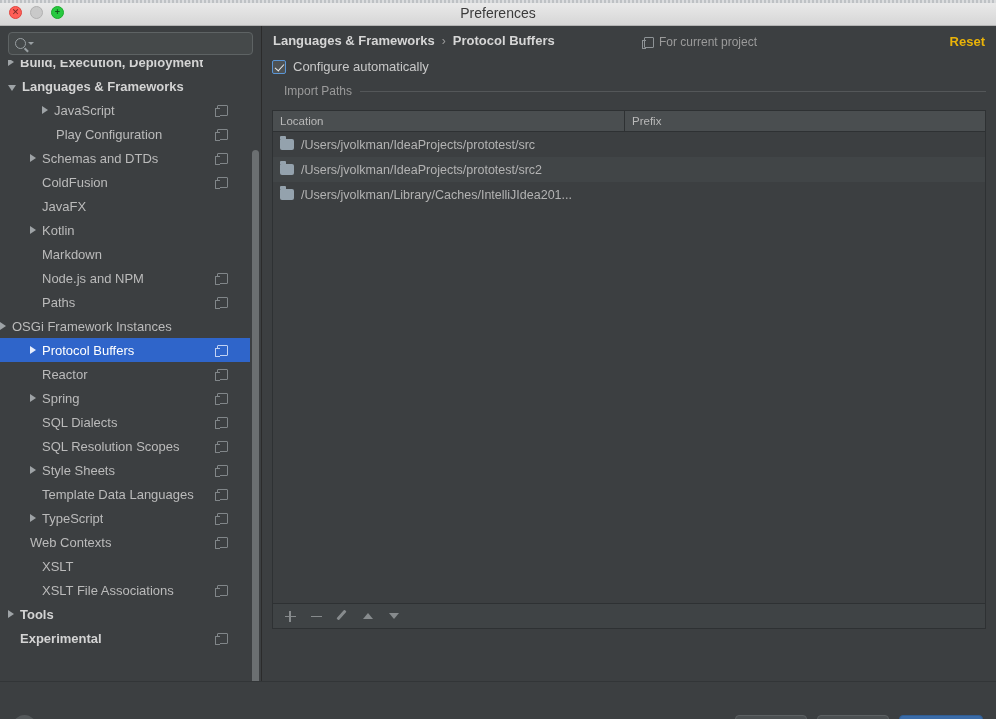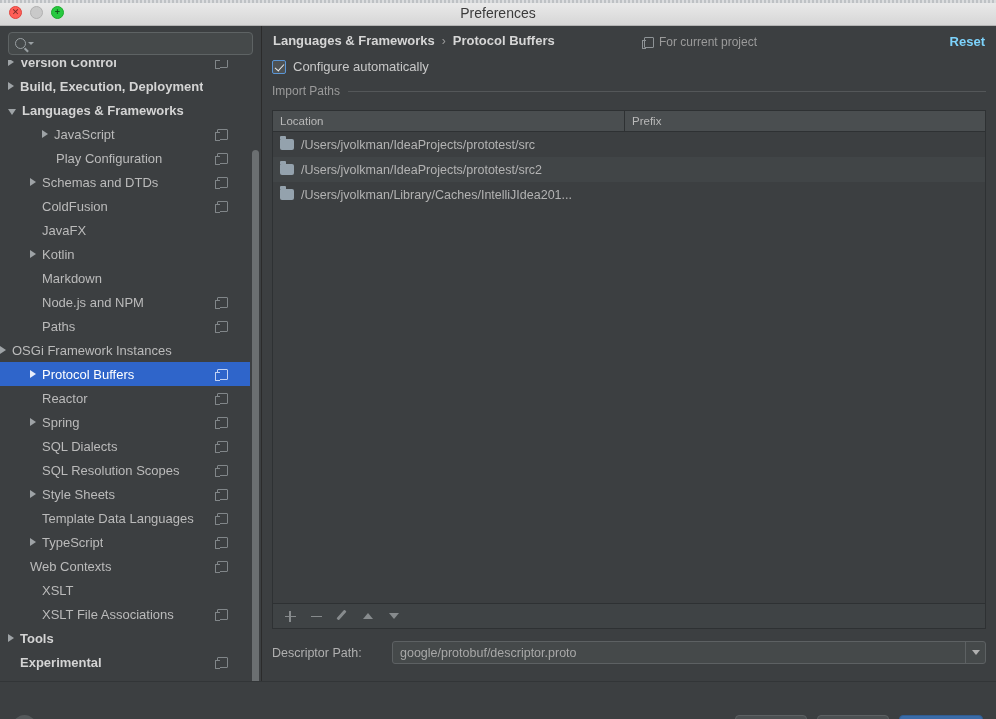--- a/index.html
+++ b/index.html
@@ -117,41 +117,41 @@
     position: absolute; left: 382px; top: 9px; display: flex;
     align-items: center; gap: 5px; font-size: 12px; color: #9b9b9b;
   }
   .scope-icon { width: 10px; height: 11px; border: 1px solid #8e9396;
                 border-radius: 1px; position: relative; }
   .scope-icon::before { content:""; position:absolute; left:-3px; top:2px;
                 width:3px; height:7px; border:1px solid #8e9396; border-right:0;
                 border-radius:1px 0 0 1px; }
   #reset-link {
     position: absolute; right: 11px; top: 8px; font-size: 13px;
-    font-weight: bold; color: #7dd3fc; cursor: pointer;
+    font-weight: bold; color: #eab308; cursor: pointer;
   }
 
   #cfg-row { position: absolute; left: 10px; top: 33px; display: flex; align-items: center; gap: 7px; }
   .chk {
     width: 14px; height: 14px; border-radius: 2px;
     border: 1px solid #5b96d6; background: #4e5254;
     position: relative; flex: 0 0 auto;
   }
   .chk::after {
     content: ""; position: absolute; left: 4px; top: 1px;
     width: 4px; height: 8px; border: solid #e8e8e8;
     border-width: 0 1.8px 1.8px 0; transform: rotate(42deg);
   }
   #cfg-row .lbl { font-size: 13px; color: #c8c8c8; }
 
   #section-row {
     position: absolute; left: 10px; top: 58px; width: 714px;
     display: flex; align-items: center; gap: 8px;
   }
-  #section-row .stitle { font-size: 12px; color: #9b9b9b; white-space: nowrap; }
+  #section-row .stitle { font-size: 12px; color: #9b9b9b; white-space: nowrap; margin-left: 12px; }
   #section-row .sline { flex: 1; height: 1px; background: #545759; }
 
   
   #table {
     position: absolute; left: 10px; top: 84px; width: 714px; height: 494px;
     border: 1px solid #2e3133; background: #3c3f41;
   }
   #thead { display: flex; height: 21px; background: #4a4e50; border-bottom: 1px solid #2e3133; }
   #thead .th {
     font-size: 11.5px; color: #b9b9b9; display: flex; align-items: center; padding-left: 7px;
@@ -253,25 +253,20 @@
       <div id="search-field">
         <div class="mag"></div>
         <div class="mag-caret"></div>
         <input id="search-input" type="text" value="" style="">
       </div>
     </div>
     <div id="tree-view">
       <div id="tree-clip">
           <div class="tnode top" style="padding-left: 8px;">
             <span class="arrow "></span>
-            <span class="tlabel">Version Control</span>
-            <span class="modbadge"></span>
-          </div>
-          <div class="tnode top" style="padding-left: 8px;">
-            <span class="arrow "></span>
             <span class="tlabel">Build, Execution, Deployment</span>
           </div>
           <div class="tnode top" style="padding-left: 8px;">
             <span class="arrow open"></span>
             <span class="tlabel">Languages &amp; Frameworks</span>
           </div>
           <div class="tnode" style="padding-left: 42px;">
             <span class="arrow "></span>
             <span class="tlabel">JavaScript</span>
             <span class="modbadge"></span>
@@ -444,29 +439,20 @@
           <i class="ic-pencil"></i>
         </div>
       <div class="tbtn">
           <i class="ic-up"></i>
         </div>
       <div class="tbtn">
           <i class="ic-down"></i>
         </div>
     </div>
 
-    <div id="desc-row">
-      <span class="dlabel">Descriptor Path:</span>
-      <div id="desc-combo">
-        <input id="desc-value" type="text" value="google/protobuf/descriptor.proto" style="">
-        <span id="desc-arrow">
-          <i></i>
-        </span>
-      </div>
-    </div>
   </div>
 
   <div id="footer">
     <div id="help-btn">?</div>
     <div id="btns">
       <div class="btn">Cancel</div>
       <div class="btn">Apply</div>
       <div class="btn primary">OK</div>
     </div>
   </div>

